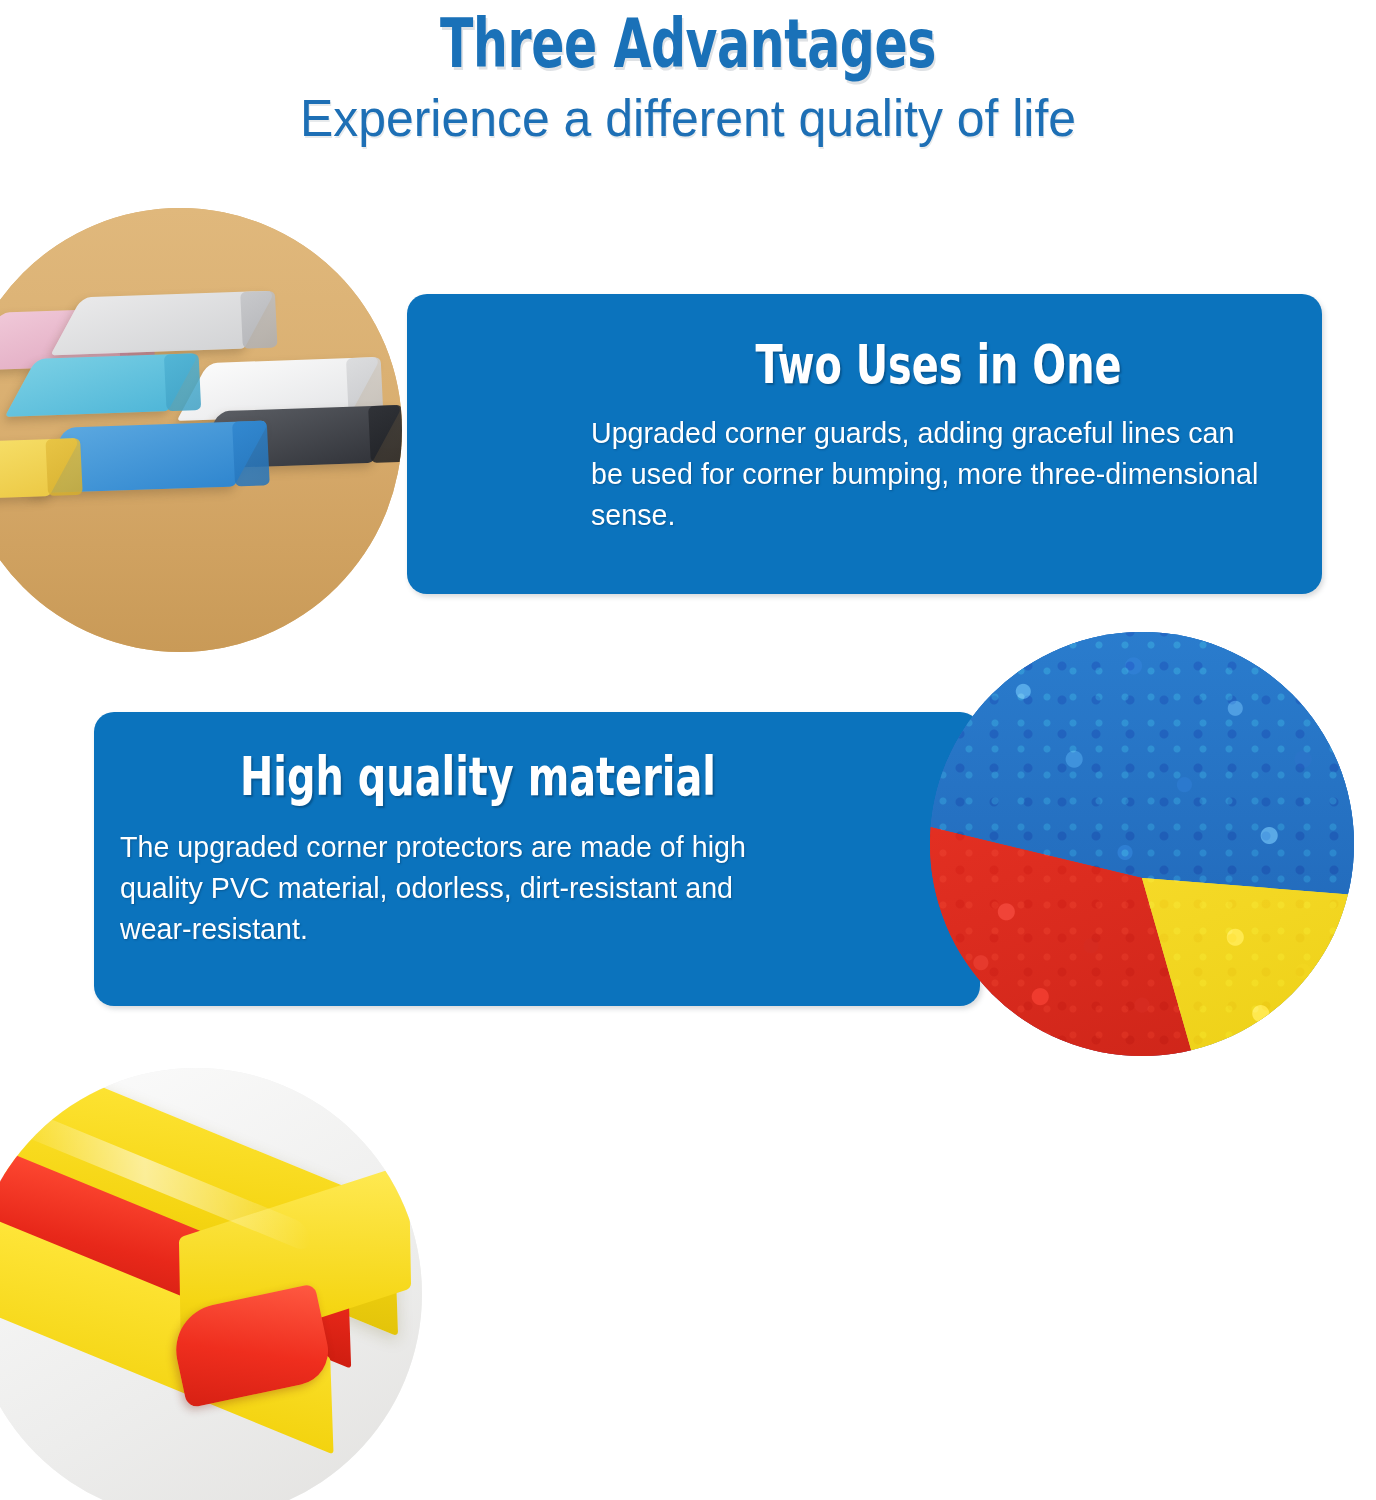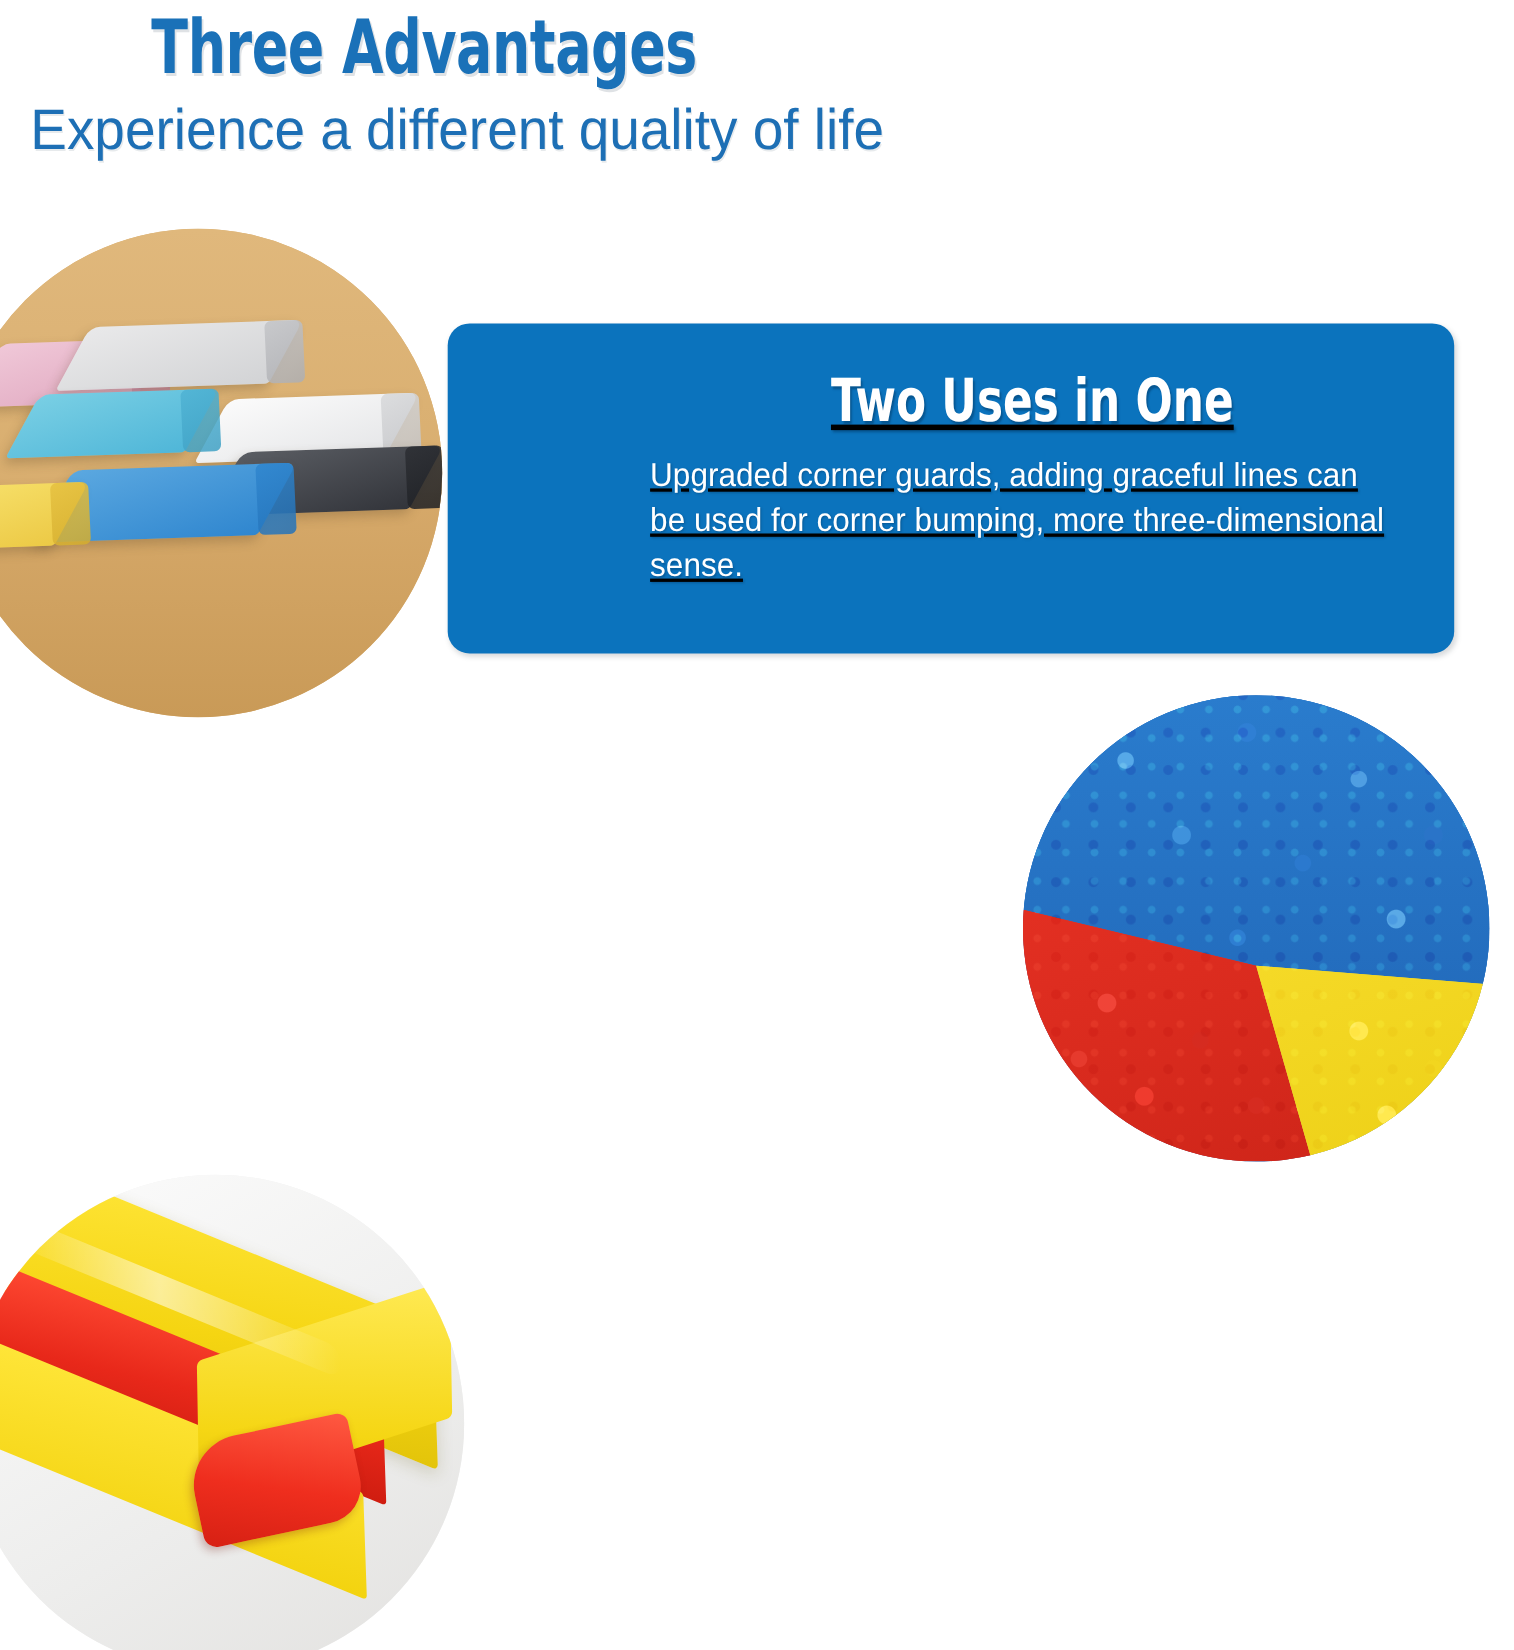--- a/index.html
+++ b/index.html
@@ -14,20 +14,21 @@
   #page {
     position:relative;
     width:1376px; height:1500px;
     background:#ffffff;
   }
 
   
   #header {
     position:absolute; top:0; left:0;
     width:1376px; height:160px;
+    text-align:center;
   }
   #main-title {
     font-family:"Liberation Sans Narrow","DejaVu Sans Condensed","Liberation Sans", sans-serif;
     font-weight:bold;
     font-size:68px;
     line-height:76px;
     letter-spacing:-0.5px;
     color:#1a71b8;
     transform:scaleX(0.80);
     transform-origin:center top;
@@ -55,21 +56,21 @@
     border-radius:20px;
     box-shadow:2px 3px 5px rgba(80,90,100,0.22);
     z-index:1;
   }
   #panel-1 { left:407px;  top:294px;  width:915px; height:300px; }
   #panel-2 { left:94px;   top:712px;  width:886px; height:294px; }
   #panel-3 { left:407px;  top:1134px; width:915px; height:300px; }
 
   .panel-inner {
     position:absolute;
-    top:0; height:100%;text-decoration:underline;
+    top:0; height:100%;
   }
   #panel-1 .panel-inner { left:180px; right:32px; }
   #panel-2 .panel-inner { left:22px;  right:140px; }
   #panel-3 .panel-inner { left:170px; right:40px; }
 
   .panel-heading {
     font-family:"Liberation Sans Narrow","DejaVu Sans Condensed","Liberation Sans", sans-serif;
     font-weight:bold;
     font-size:54px;
     line-height:58px;
@@ -268,20 +269,26 @@
     <div class="tan-floor"></div>
     <div class="guard" id="g-pink"></div>
     <div class="guard" id="g-gray"></div>
     <div class="guard" id="g-white"></div>
     <div class="guard" id="g-black"></div>
     <div class="guard" id="g-ltblue"></div>
     <div class="guard" id="g-blue"></div>
     <div class="guard" id="g-yellow"></div>
   </div>
 
+  <div class="panel" id="panel-2">
+    <div class="panel-inner">
+      <div class="panel-heading">High quality material</div>
+      <div class="panel-body">The upgraded corner protectors are made of high quality PVC material, odorless, dirt-resistant and wear-resistant.</div>
+    </div>
+  </div>
 
   <div class="photo" id="photo-2">
     <div class="sector" id="sec-blue"></div>
     <div class="sector" id="sec-red"></div>
     <div class="sector" id="sec-yellow"></div>
     <div class="pellet-tex"></div>
   </div>
 
 
   <div class="photo" id="photo-3">

